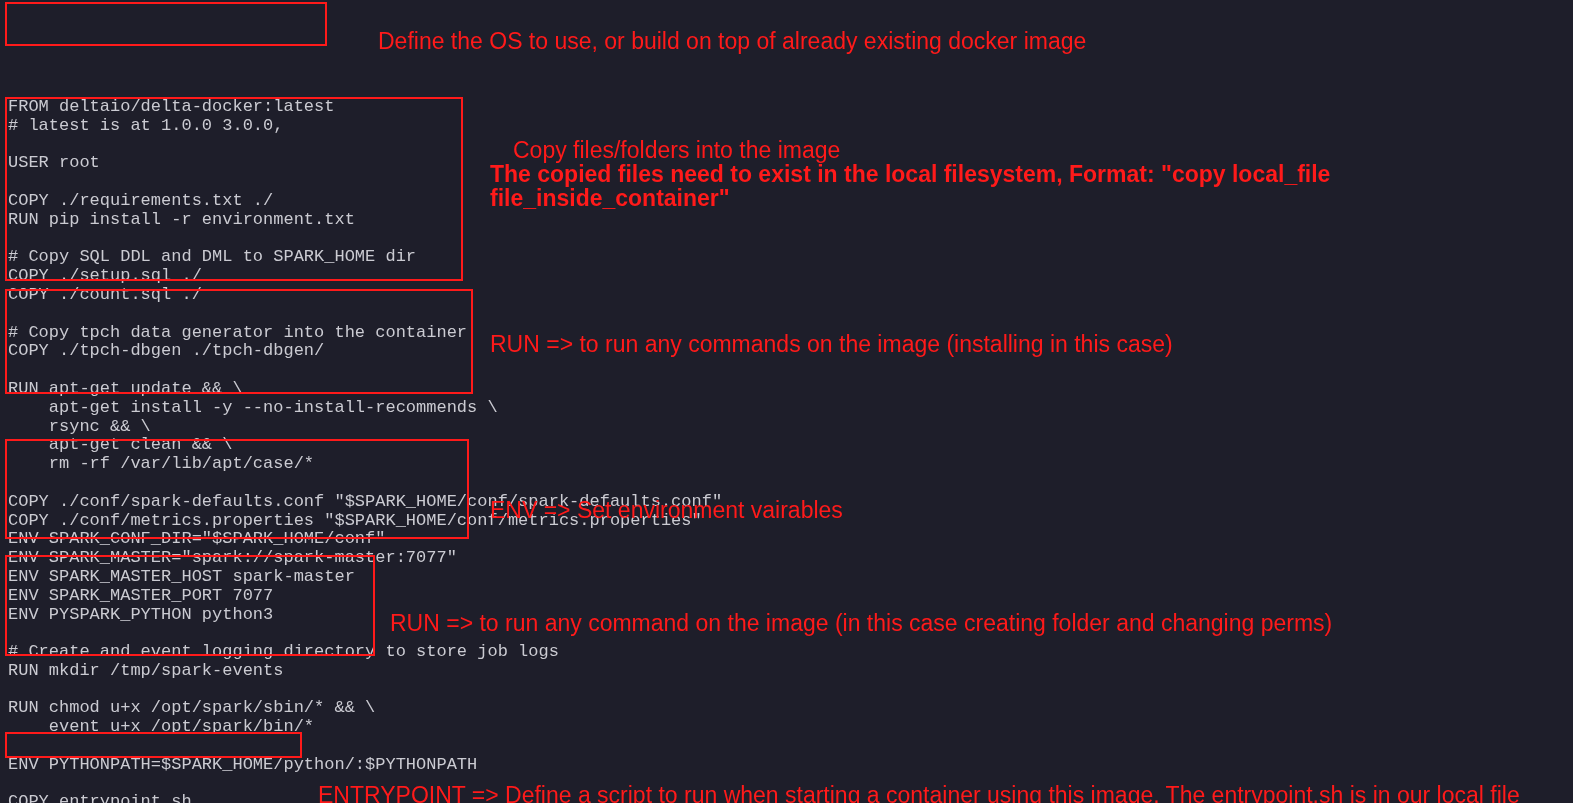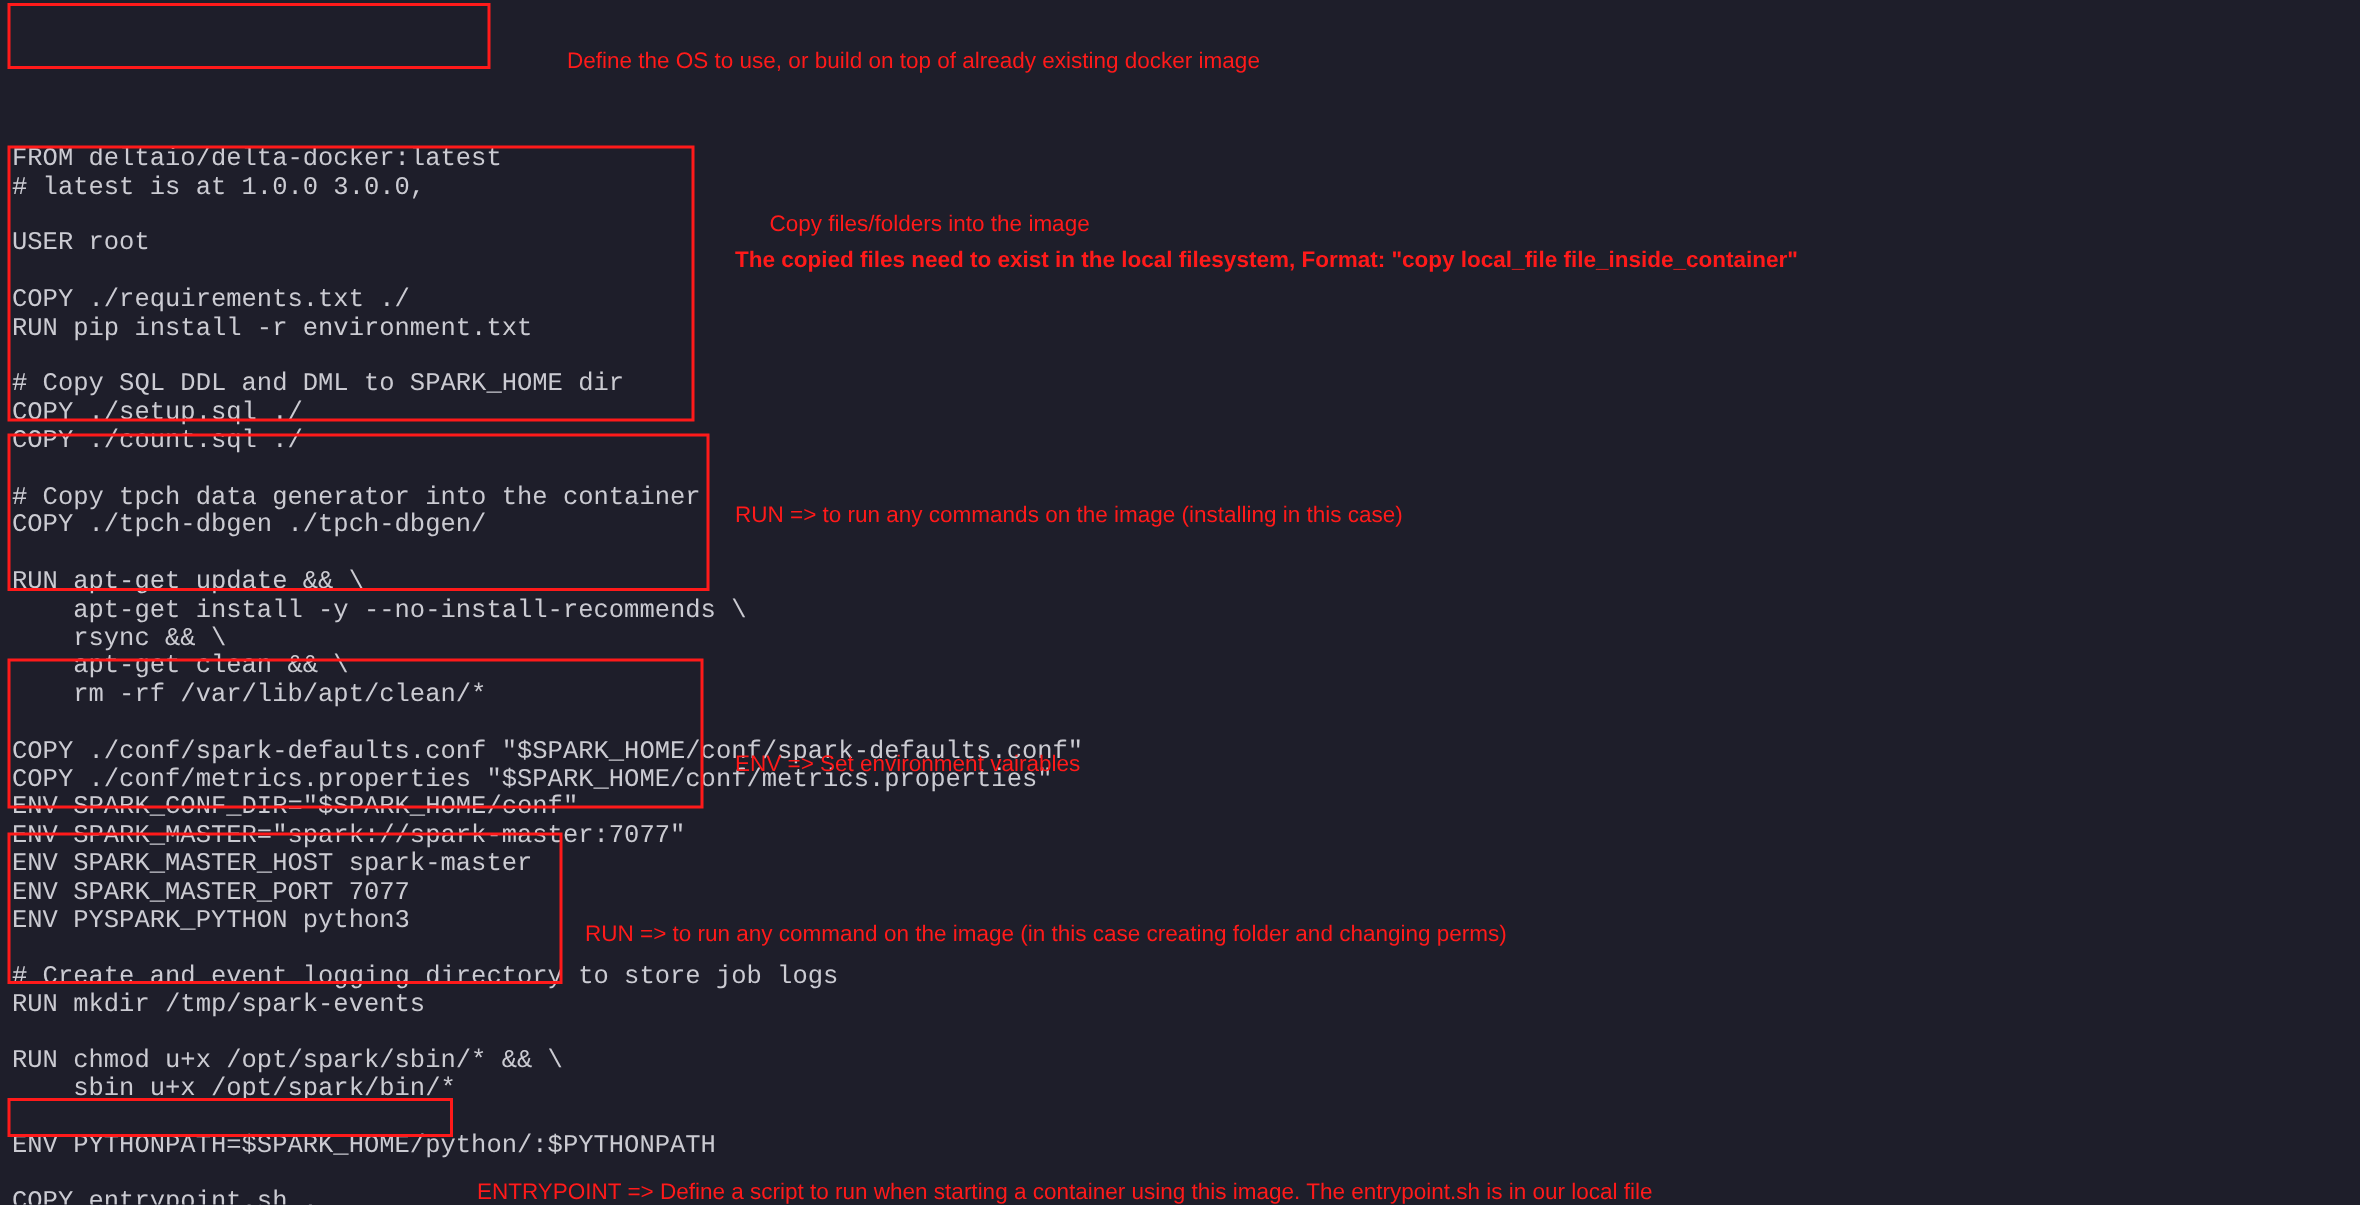--- a/index.html
+++ b/index.html
@@ -19,21 +19,21 @@
     .code-layer { position:relative; }
     .box {
       position:absolute;
       border:2px solid #ff1a1a;
       pointer-events:none;
     }
     .ann {
       position:absolute;
       color:#ff1a1a;
       font-family:Arial, Helvetica, sans-serif;
-      font-size:15px;
+      font-size:23px;
       line-height:24px;
       white-space:normal;
     }
   </style>
 </head>
 <body>
 
 
 
 <div class="code-layer">
@@ -49,35 +49,35 @@
 <span>COPY ./setup.sql ./</span>
 <span>COPY ./count.sql ./</span>
 <span></span>
 <span># Copy tpch data generator into the container</span>
 <span>COPY ./tpch-dbgen ./tpch-dbgen/</span>
 <span></span>
 <span>RUN apt-get update &amp;&amp; \</span>
 <span>    apt-get install -y --no-install-recommends \</span>
 <span>    rsync &amp;&amp; \</span>
 <span>    apt-get clean &amp;&amp; \</span>
-<span>    rm -rf /var/lib/apt/clean/*</span>
+<span>    rm -rf /var/lib/apt/case/*</span>
 <span></span>
 <span>COPY ./conf/spark-defaults.conf "$SPARK_HOME/conf/spark-defaults.conf"</span>
 <span>COPY ./conf/metrics.properties "$SPARK_HOME/conf/metrics.properties"</span>
 <span>ENV SPARK_CONF_DIR="$SPARK_HOME/conf"</span>
 <span>ENV SPARK_MASTER="spark://spark-master:7077"</span>
 <span>ENV SPARK_MASTER_HOST spark-master</span>
 <span>ENV SPARK_MASTER_PORT 7077</span>
 <span>ENV PYSPARK_PYTHON python3</span>
 <span></span>
 <span># Create and event logging directory to store job logs</span>
 <span>RUN mkdir /tmp/spark-events</span>
 <span></span>
 <span>RUN chmod u+x /opt/spark/sbin/* &amp;&amp; \</span>
-<span>    sbin u+x /opt/spark/bin/*</span>
+<span>    event u+x /opt/spark/bin/*</span>
 <span></span>
 <span>ENV PYTHONPATH=$SPARK_HOME/python/:$PYTHONPATH</span>
 <span></span>
 <span>COPY entrypoint.sh .</span>
 <span></span>
 
 </div>
 
 
 <div class="box" style="left:5px; top:2px;  width:322px; height:44px;"></div>

